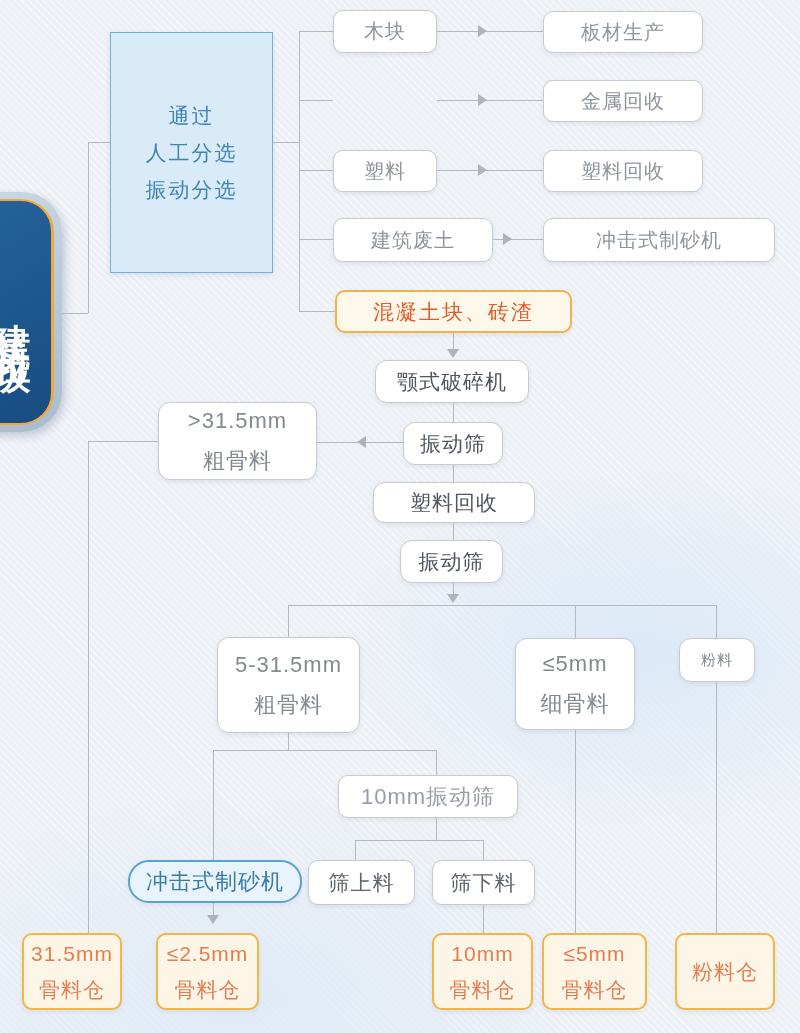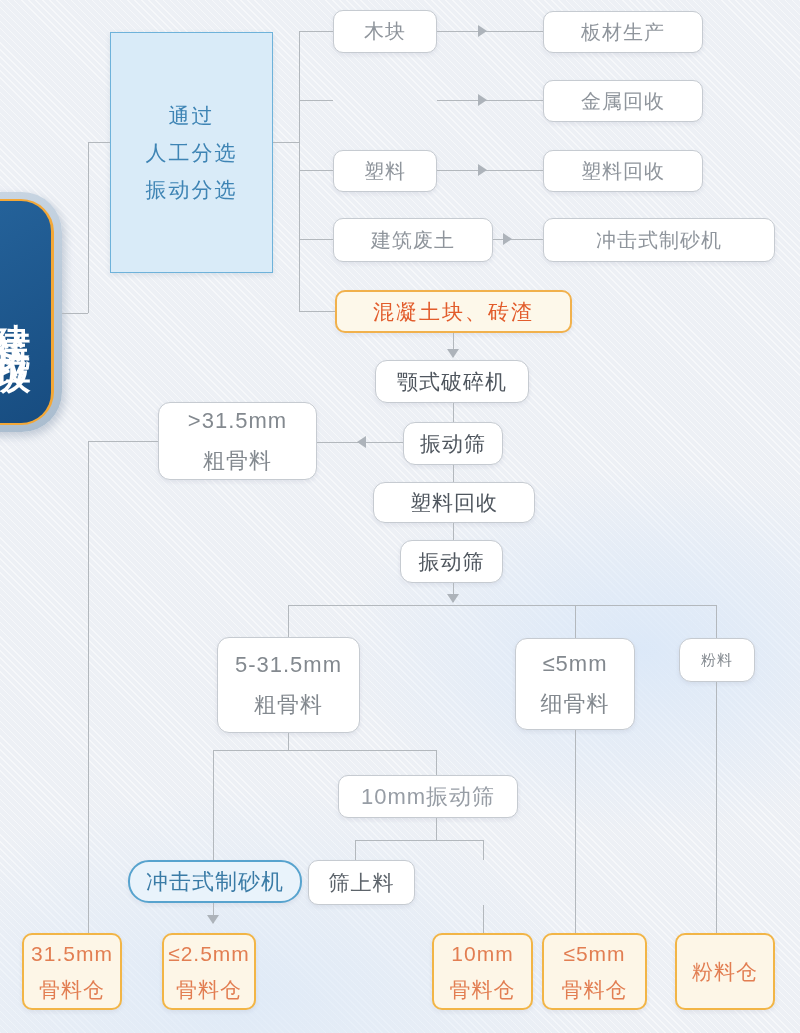--- a/index.html
+++ b/index.html
@@ -125,26 +125,29 @@
 
   <div class="bx lightgray" style="left:338px;top:775px;width:180px;height:43px;font-size:22px">
     <span>10mm振动筛</span>
   </div>
   <div class="bx bluebx" style="left:128px;top:860px;width:174px;height:43px">
     <span>冲击式制砂机</span>
   </div>
   <div class="bx midgray" style="left:308px;top:860px;width:107px;height:45px">
     <span>筛上料</span>
   </div>
+  <div class="bx midgray" style="left:432px;top:860px;width:103px;height:45px">
+    <span>筛下料</span>
+  </div>
 
   <div class="bx bin" style="left:22px;top:933px;width:100px;height:77px">
     <span>31.5mm</span>
     <span>骨料仓</span>
   </div>
-  <div class="bx bin" style="left:162px;top:933px;width:94px;height:77px">
+  <div class="bx bin" style="left:156px;top:933px;width:103px;height:77px">
     <span>≤2.5mm</span>
     <span>骨料仓</span>
   </div>
   <div class="bx bin" style="left:432px;top:933px;width:101px;height:77px">
     <span>10mm</span>
     <span>骨料仓</span>
   </div>
   <div class="bx bin" style="left:542px;top:933px;width:105px;height:77px">
     <span>≤5mm</span>
     <span>骨料仓</span>

